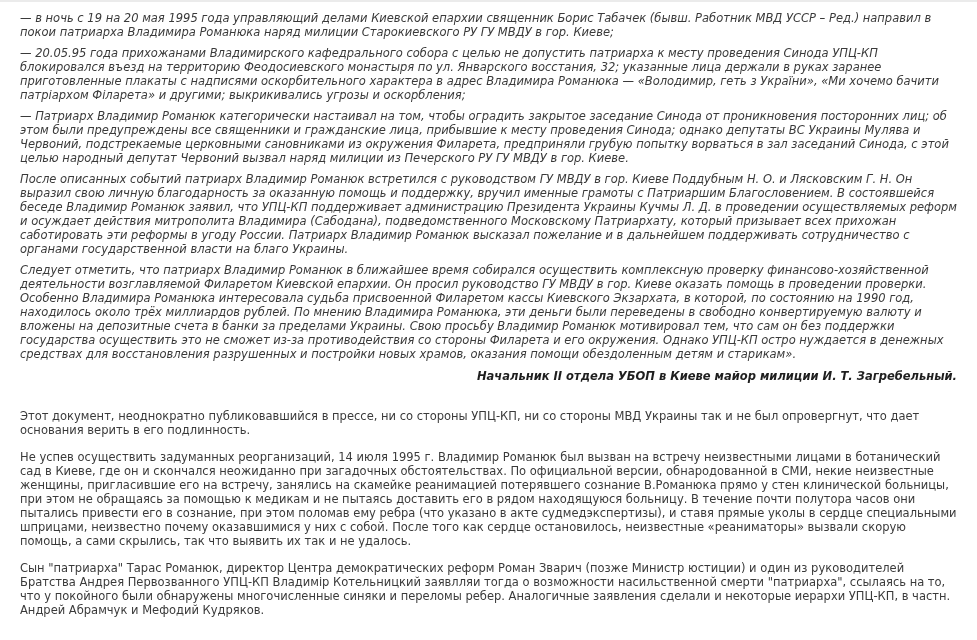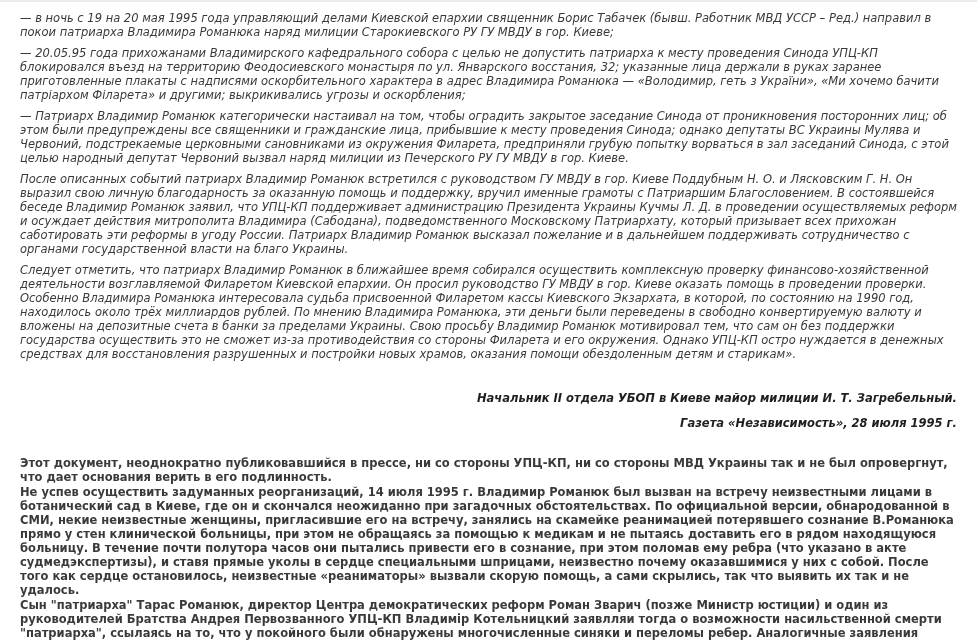--- a/index.html
+++ b/index.html
@@ -27,45 +27,43 @@
     font-style: italic;
     margin: 7px 0;
   }
   .quoted-report p.sig {
     text-align: right;
     font-weight: bold;
     color: #1f1f1f;
     margin: 11px 0;
   }
   .quoted-report p.sig-first {
-    margin-top: 30px;
+    margin-top: 8px;
   }
   .commentary {
     margin-top: 26px;
   }
   .commentary p {
     font-style: normal;
-    margin: 1px 0;
-    font-weight: bold;
+    margin: 13px 0;
   }
 </style>
 </head>
 <body>
 
 <div class="page">
   <div class="doc">
 
     <div class="quoted-report">
       <p>— в ночь с 19 на 20 мая 1995 года управляющий делами Киевской епархии священник Борис Табачек (бывш. Работник МВД УССР – Ред.) направил в покои патриарха Владимира Романюка наряд милиции Старокиевского РУ ГУ МВДУ в гор. Киеве;</p>
       <p>— 20.05.95 года прихожанами Владимирского кафедрального собора с целью не допустить патриарха к месту проведения Синода УПЦ-КП блокировался въезд на территорию Феодосиевского монастыря по ул. Январского восстания, 32; указанные лица держали в руках заранее приготовленные плакаты с надписями оскорбительного характера в адрес Владимира Романюка — «Володимир, геть з України», «Ми хочемо бачити патріархом Філарета» и другими; выкрикивались угрозы и оскорбления;</p>
       <p>— Патриарх Владимир Романюк категорически настаивал на том, чтобы оградить закрытое заседание Синода от проникновения посторонних лиц; об этом были предупреждены все священники и гражданские лица, прибывшие к месту проведения Синода; однако депутаты ВС Украины Мулява и Червоний, подстрекаемые церковными сановниками из окружения Филарета, предприняли грубую попытку ворваться в зал заседаний Синода, с этой целью народный депутат Червоний вызвал наряд милиции из Печерского РУ ГУ МВДУ в гор. Киеве.</p>
       <p>После описанных событий патриарх Владимир Романюк встретился с руководством ГУ МВДУ в гор. Киеве Поддубным Н. О. и Лясковским Г. Н. Он выразил свою личную благодарность за оказанную помощь и поддержку, вручил именные грамоты с Патриаршим Благословением. В состоявшейся беседе Владимир Романюк заявил, что УПЦ-КП поддерживает администрацию Президента Украины Кучмы Л. Д. в проведении осуществляемых реформ и осуждает действия митрополита Владимира (Сабодана), подведомственного Московскому Патриархату, который призывает всех прихожан саботировать эти реформы в угоду России. Патриарх Владимир Романюк высказал пожелание и в дальнейшем поддерживать сотрудничество с органами государственной власти на благо Украины.</p>
       <p>Следует отметить, что патриарх Владимир Романюк в ближайшее время собирался осуществить комплексную проверку финансово-хозяйственной деятельности возглавляемой Филаретом Киевской епархии. Он просил руководство ГУ МВДУ в гор. Киеве оказать помощь в проведении проверки. Особенно Владимира Романюка интересовала судьба присвоенной Филаретом кассы Киевского Экзархата, в которой, по состоянию на 1990 год, находилось около трёх миллиардов рублей. По мнению Владимира Романюка, эти деньги были переведены в свободно конвертируемую валюту и вложены на депозитные счета в банки за пределами Украины. Свою просьбу Владимир Романюк мотивировал тем, что сам он без поддержки государства осуществить это не сможет из-за противодействия со стороны Филарета и его окружения. Однако УПЦ-КП остро нуждается в денежных средствах для восстановления разрушенных и постройки новых храмов, оказания помощи обездоленным детям и старикам».</p>
       <p class="sig sig-first">Начальник II отдела УБОП в Киеве майор милиции И. Т. Загребельный.</p>
-      <p class="sig">Газета «Независимость», 28 июля 1995 г.</p>
     </div>
 
     <div class="commentary">
       <p>Этот документ, неоднократно публиковавшийся в прессе, ни со стороны УПЦ-КП, ни со стороны МВД Украины так и не был опровергнут, что дает основания верить в его подлинность.</p>
       <p>Не успев осуществить задуманных реорганизаций, 14 июля 1995 г. Владимир Романюк был вызван на встречу неизвестными лицами в ботанический сад в Киеве, где он и скончался неожиданно при загадочных обстоятельствах. По официальной версии, обнародованной в СМИ, некие неизвестные женщины, пригласившие его на встречу, занялись на скамейке реанимацией потерявшего сознание В.Романюка прямо у стен клинической больницы, при этом не обращаясь за помощью к медикам и не пытаясь доставить его в рядом находящуюся больницу. В течение почти полутора часов они пытались привести его в сознание, при этом поломав ему ребра (что указано в акте судмедэкспертизы), и ставя прямые уколы в сердце специальными шприцами, неизвестно почему оказавшимися у них с собой. После того как сердце остановилось, неизвестные «реаниматоры» вызвали скорую помощь, а сами скрылись, так что выявить их так и не удалось.</p>
       <p>Сын "патриарха" Тарас Романюк, директор Центра демократических реформ Роман Зварич (позже Министр юстиции) и один из руководителей Братства Андрея Первозванного УПЦ-КП Владимір Котельницкий заявлляи тогда о возможности насильственной смерти "патриарха", ссылаясь на то, что у покойного были обнаружены многочисленные синяки и переломы ребер. Аналогичные заявления сделали и некоторые иерархи УПЦ-КП, в частн. Андрей Абрамчук и Мефодий Кудряков.</p>
     </div>
 
   </div>
 </div>

